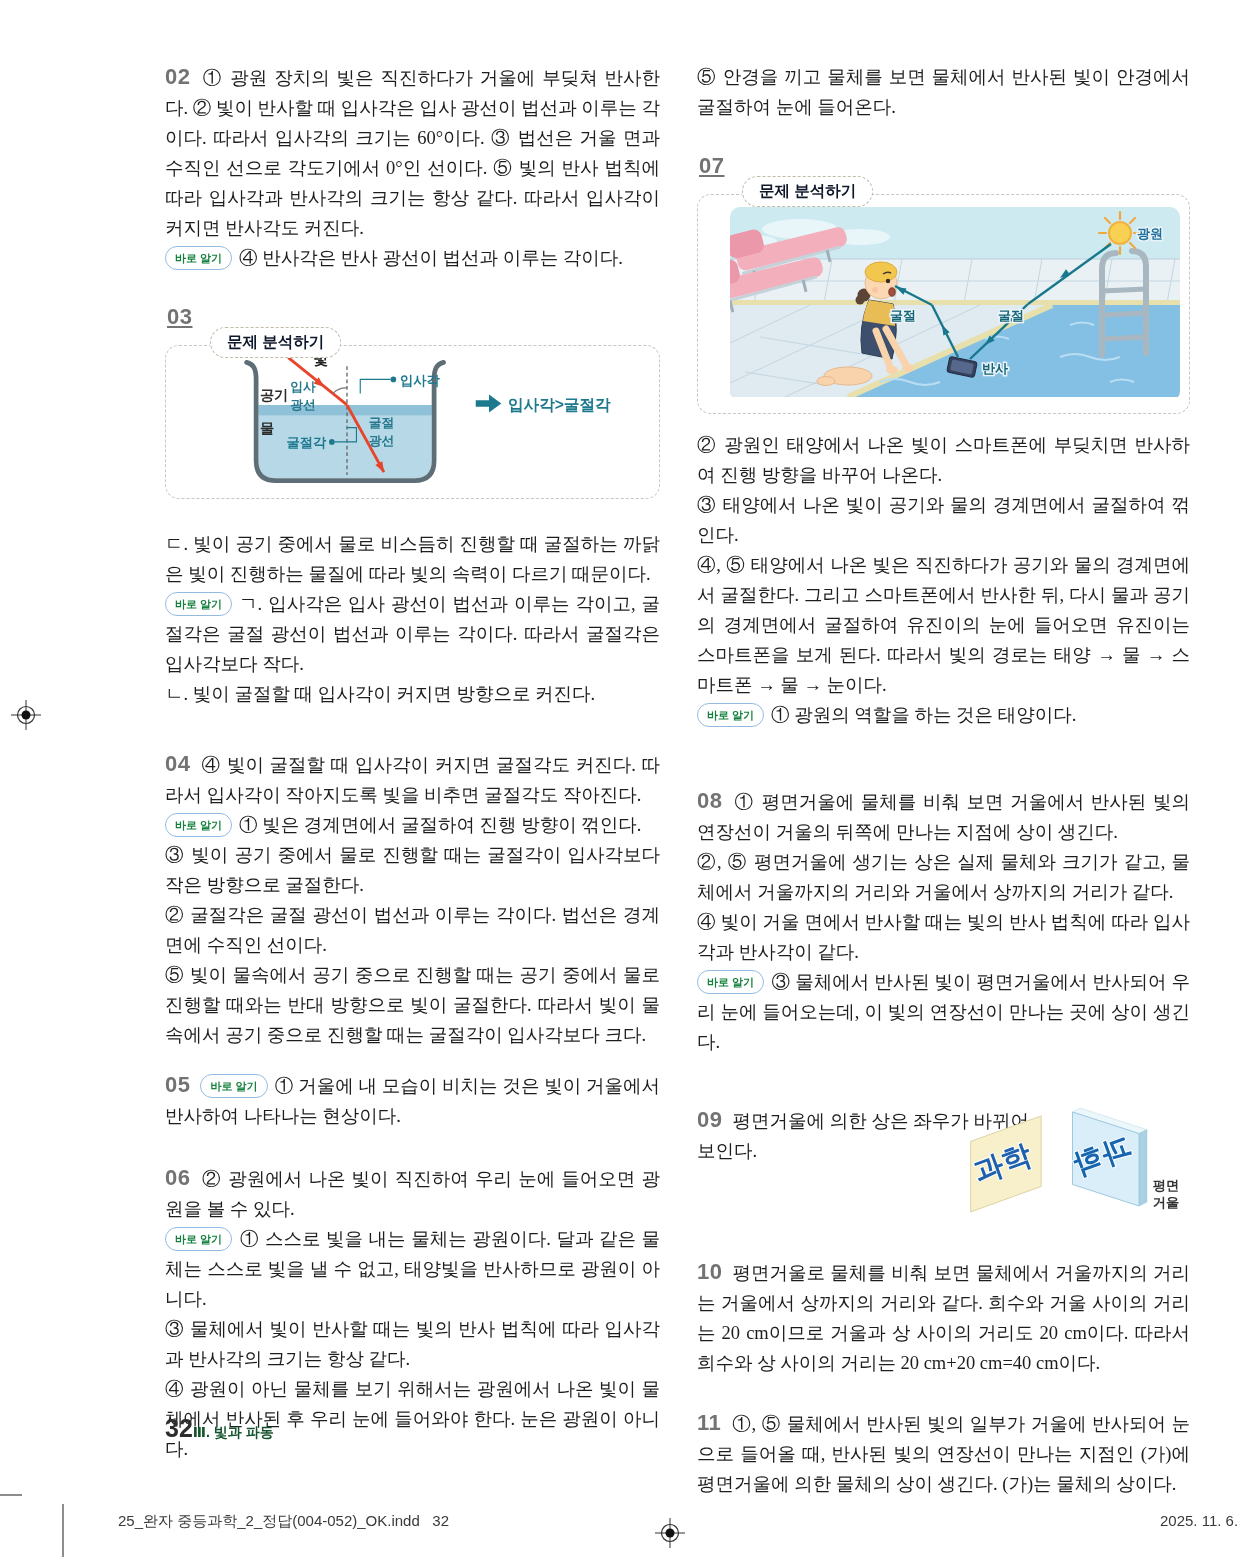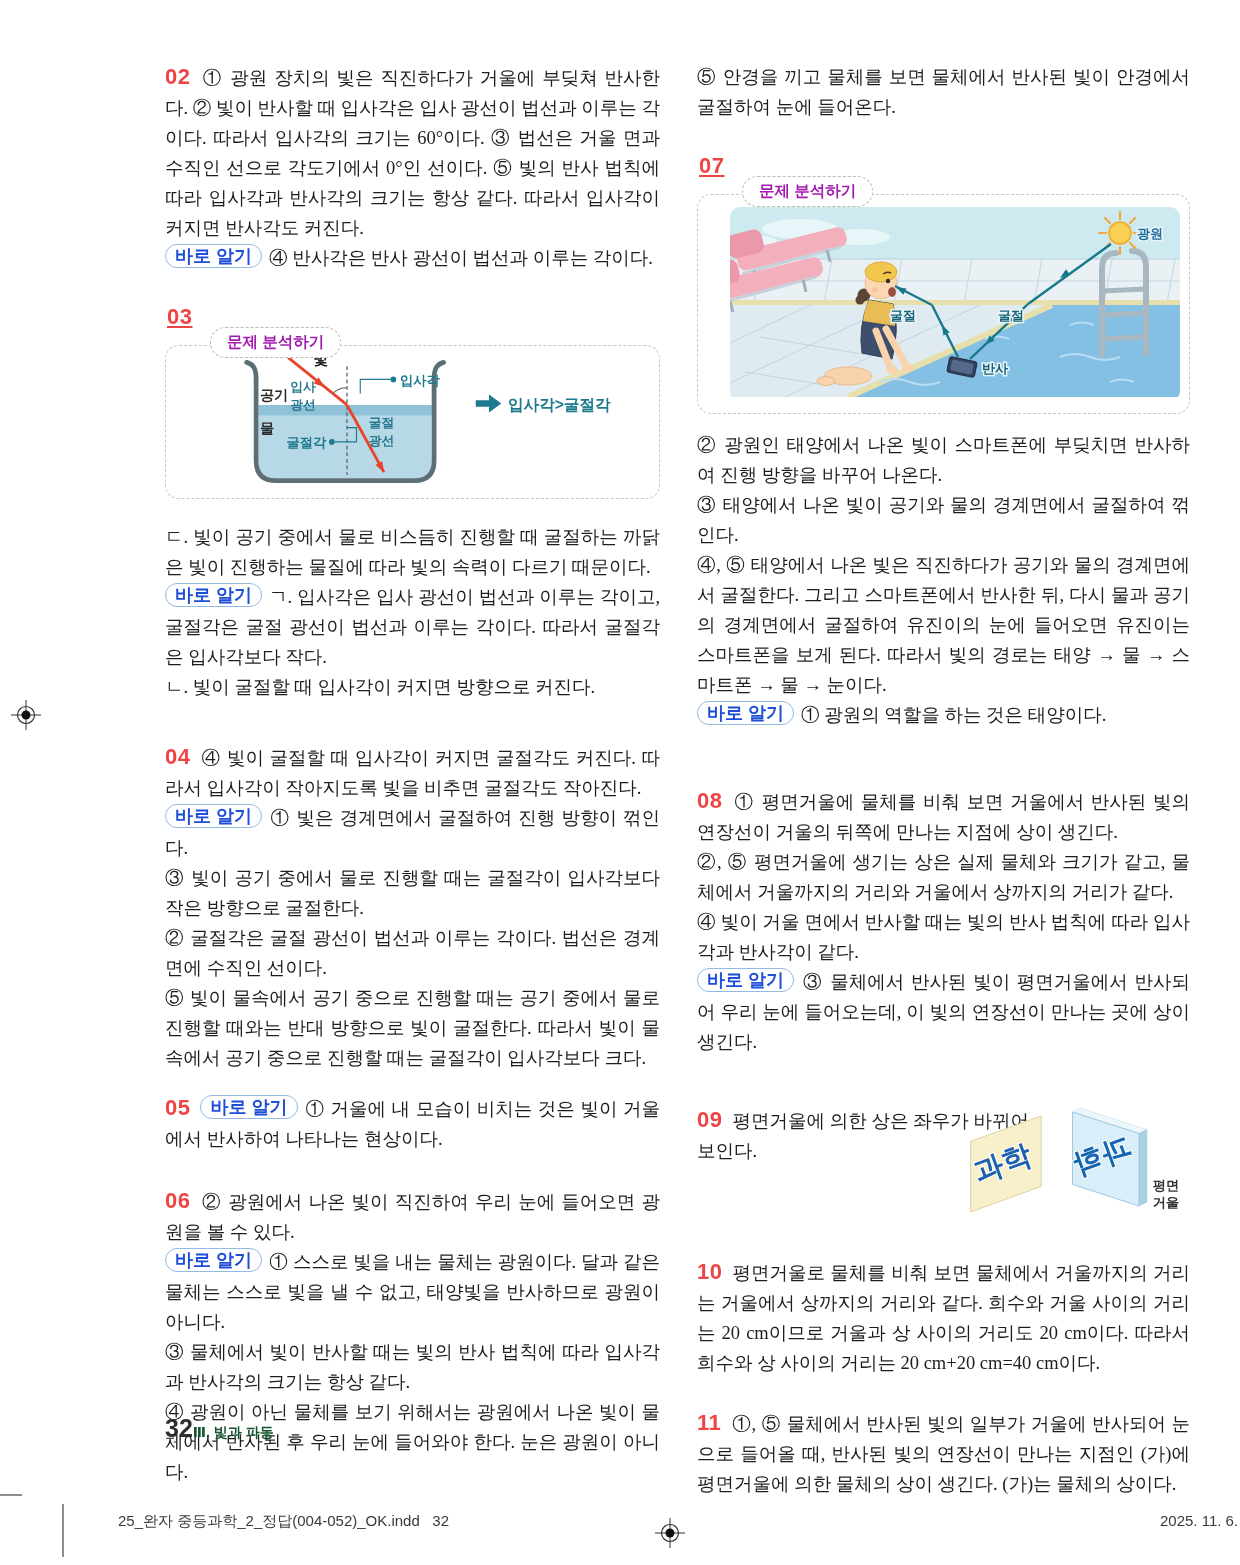--- a/index.html
+++ b/index.html
@@ -3,35 +3,35 @@
 <meta charset="utf-8">
 <style>
   html,body{margin:0;padding:0;}
   body{background:#e9e9e9;}
   #page{position:relative;width:1240px;height:1565px;background:#ffffff;overflow:hidden;
         font-family:"Liberation Serif","DejaVu Serif",serif;color:#1d1d1d;}
   .col{position:absolute;top:62px;}
   #col-left{left:165px;width:495px;}
   #col-right{left:697px;width:493px;}
   p.body{margin:0;font-size:18.5px;line-height:30px;text-align:justify;word-break:break-all;color:#1d1d1d;}
-  .qnum{font-family:"Liberation Sans","DejaVu Sans",sans-serif;font-weight:700;color:#ef4444;
+  .qnum{font-family:"Liberation Sans","DejaVu Sans",sans-serif;font-weight:700;color:#737373;
         font-size:22px;margin-right:10px;letter-spacing:.5px;}
   .badge{display:inline-block;font-family:"Liberation Sans","DejaVu Sans",sans-serif;
-         font-size:18px;font-weight:700;color:#1d4ed8;border:1.6px solid #93bbe2;
+         font-size:11px;font-weight:700;color:#15803d;border:1.6px solid #93bbe2;
          border-radius:13px;line-height:22px;padding:0 9px;margin-right:7px;background:#fff;
          vertical-align:2px;white-space:nowrap;}
   .qa-wrap{position:relative;padding-top:42px;}
   .qa-wrap .qnum{position:absolute;left:2px;top:1px;text-decoration:underline;}
   .analysis-box{position:relative;border:1.6px dashed #c6c6c6;border-radius:14px;background:#fff;}
   .analysis-pill{position:absolute;top:-19px;left:44px;background:#fff;
                  font-family:"Liberation Sans","DejaVu Sans",sans-serif;font-size:15.5px;font-weight:700;
-                 color:#a21caf;border:1.6px dashed #c2baa8;border-radius:17px;padding:4px 16px;white-space:nowrap;}
+                 color:#0f172a;border:1.6px dashed #c2baa8;border-radius:17px;padding:4px 16px;white-space:nowrap;}
   .block{margin-top:0;}
   #a03-wrap{margin-top:30px;}
-  #a03-texts{margin-top:23px;}
+  #a03-texts{margin-top:30px;}
   #a04{margin-top:40px;}
   #a05{margin-top:20px;}
   #a06{margin-top:32px;}
   #a07-wrap{margin-top:30px;}
   #a07-texts{margin-top:16px;}
   #a08{margin-top:56px;}
   #a09{margin-top:48px;position:relative;min-height:140px;}
   #a09 p.body{width:332px;margin-top:36px;}
   #a09 svg{position:absolute;right:0;top:-10px;}
   #a10{margin-top:12px;}

